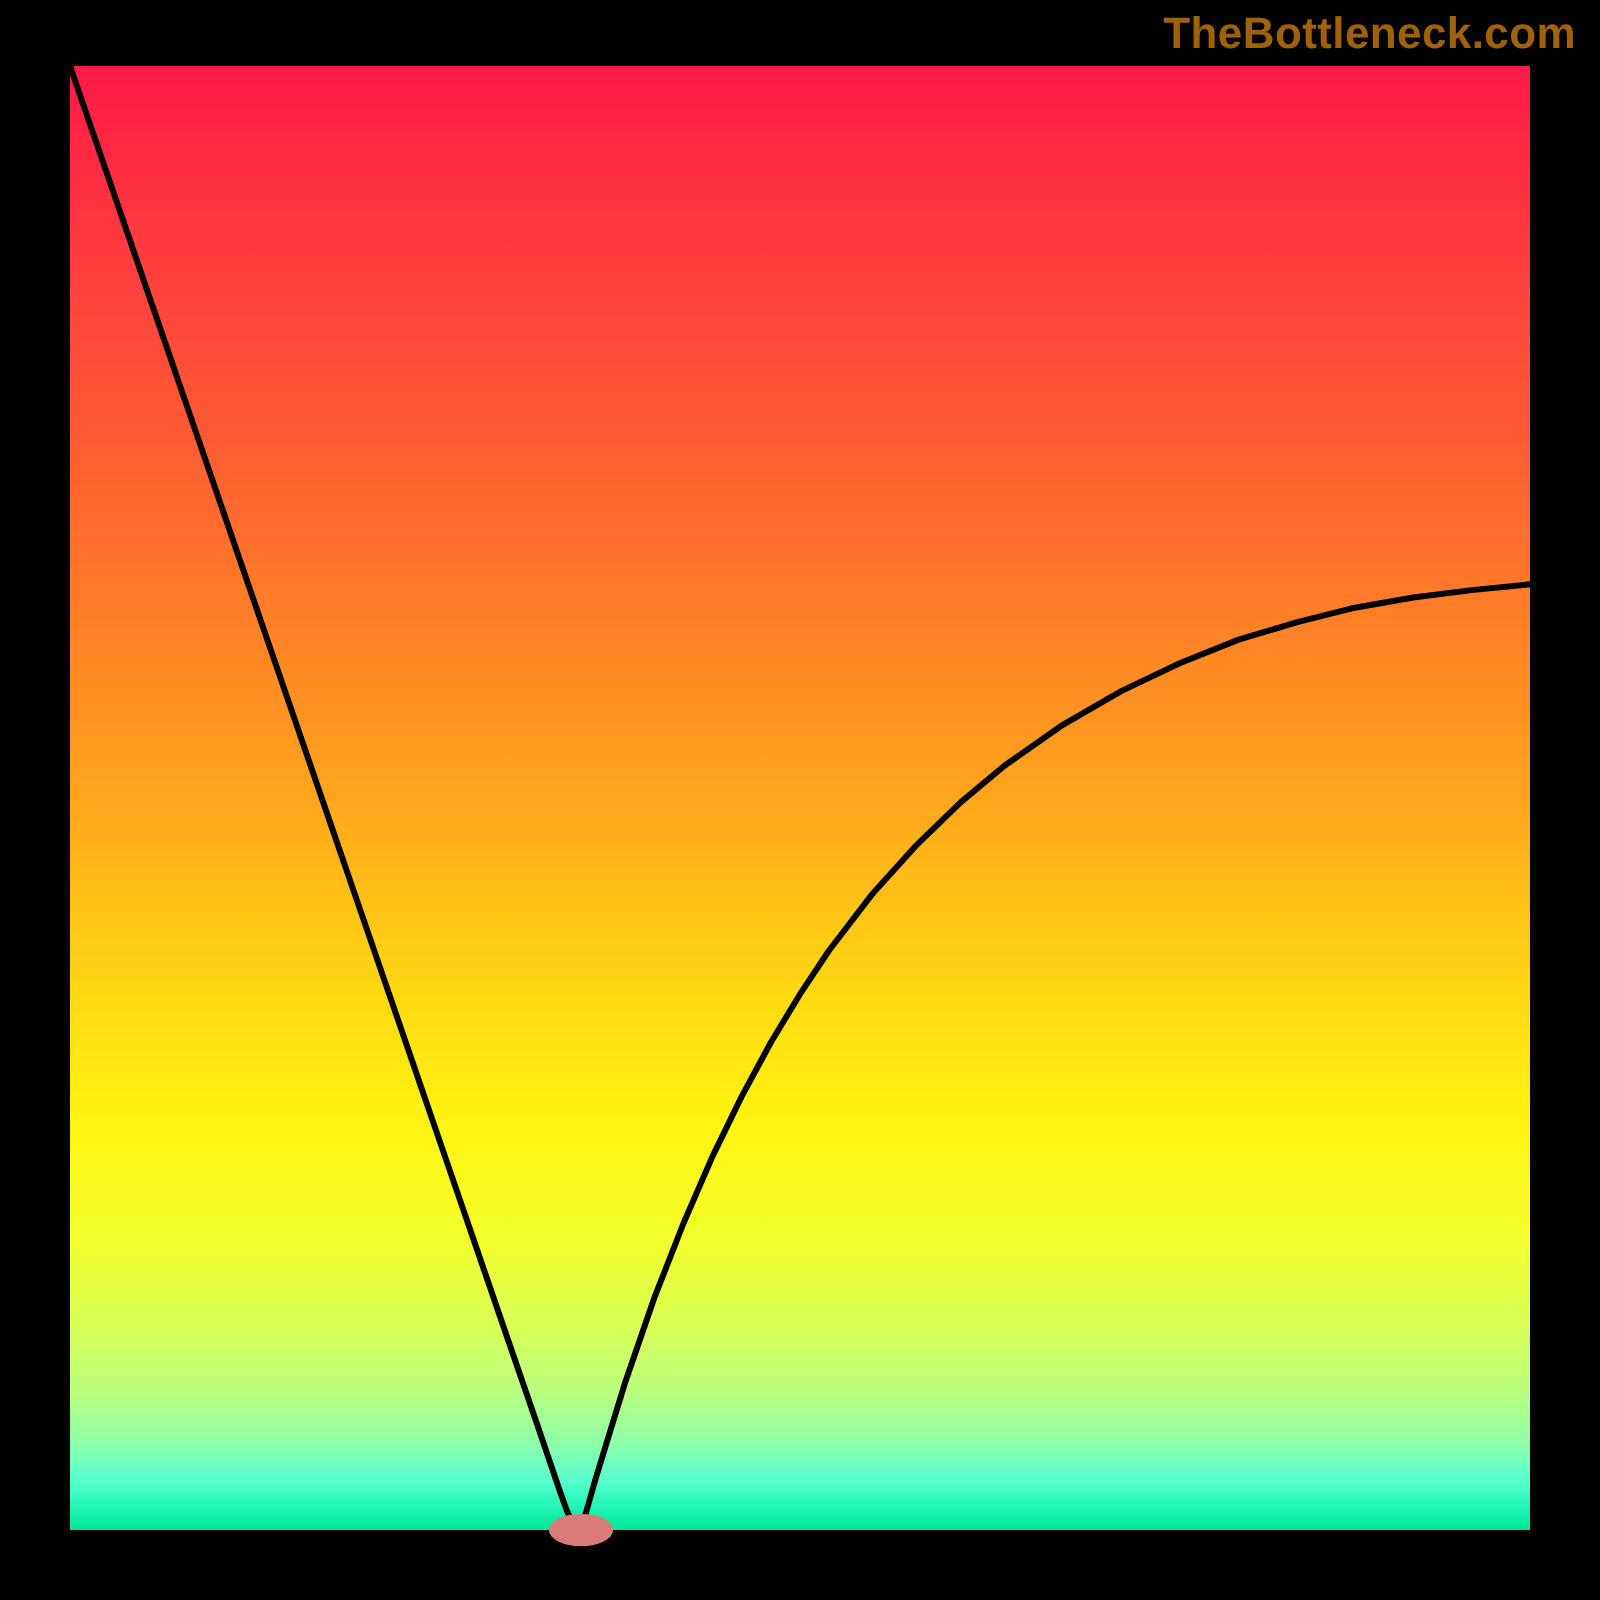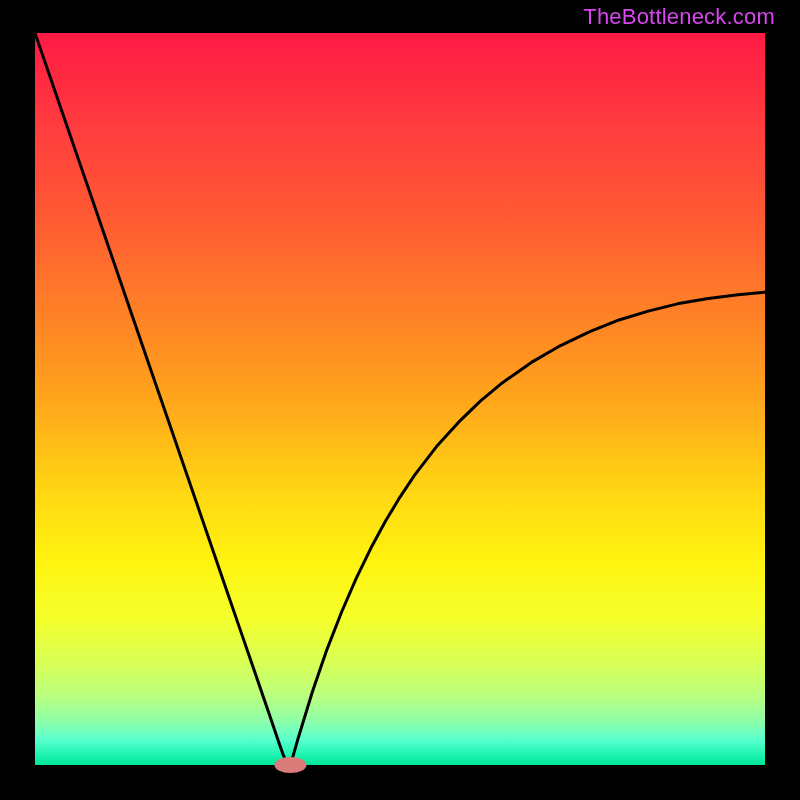--- a/index.html
+++ b/index.html
@@ -13,24 +13,24 @@
   }
   .stage {
     position: relative;
     width: 800px;
     height: 800px;
     background: #000000;
   }
   .watermark {
     position: absolute;
     top: 4px;
-    right: 25px;
-    color: #d946ef;
+    right: 12px;
+    color: #a16207;
     font-size: 22px;
-    font-weight: 400;
+    font-weight: 700;
     letter-spacing: 0.2px;
     user-select: none;
   }
   svg.main {
     position: absolute;
     top: 0;
     left: 0;
   }
 </style>
 </head>

